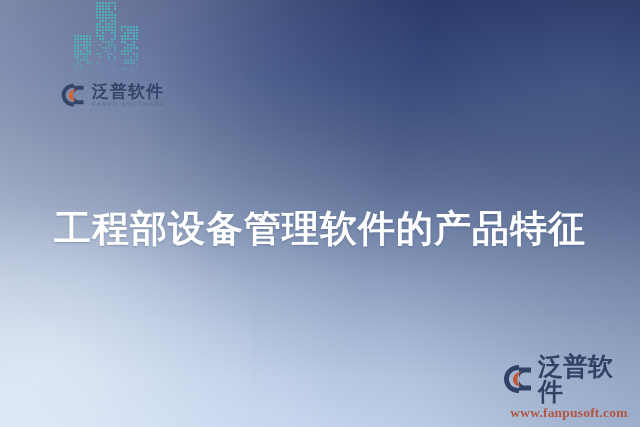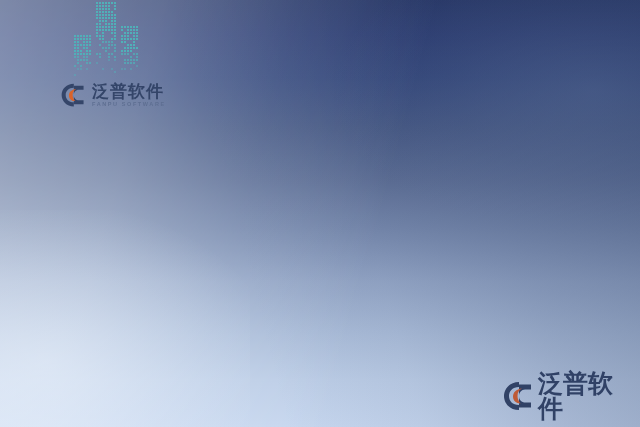--- a/index.html
+++ b/index.html
@@ -564,27 +564,29 @@
         <path d="M34 9 L58 9 L58 19 L46 19 C39 19 34 25 34 32 C34 40 39 45 47 45 L58 45 L58 55 L34 55 Z" fill="#2f4064"></path>
         <path d="M40 17 C28 18 22 25 22 33 C22 41 28 47 37 47 C33 42 31 37 31 32 C31 25 34 20 40 17 Z" fill="#e2601f"></path>
       </svg>
     </span>
     <span class="wordmark">
       <span class="cn">泛普软件</span>
       <span class="en">FANPU SOFTWARE</span>
     </span>
   </div>
 
+  <h1 class="headline">工程部设备管理软件的产品特征</h1>
 
   <div class="brand-bottom">
     <div class="row">
       <span class="mark">
         <svg viewBox="0 0 64 64" width="32" height="32" aria-hidden="true">
           <path d="M34 4 C16 4 4 17 4 32 C4 47 16 60 34 60 L34 50 C21 50 14 42 14 32 C14 22 21 14 34 14 Z" fill="#2b3c61"></path>
           <path d="M34 9 L58 9 L58 19 L46 19 C39 19 34 25 34 32 C34 40 39 45 47 45 L58 45 L58 55 L34 55 Z" fill="#2b3c61"></path>
           <path d="M40 17 C28 18 22 25 22 33 C22 41 28 47 37 47 C33 42 31 37 31 32 C31 25 34 20 40 17 Z" fill="#c0562f"></path>
         </svg>
       </span>
       <span class="cn">泛普软件</span>
     </div>
+    <div class="url">www.fanpusoft.com</div>
   </div>
 
 </div>
 
 </body></html>

